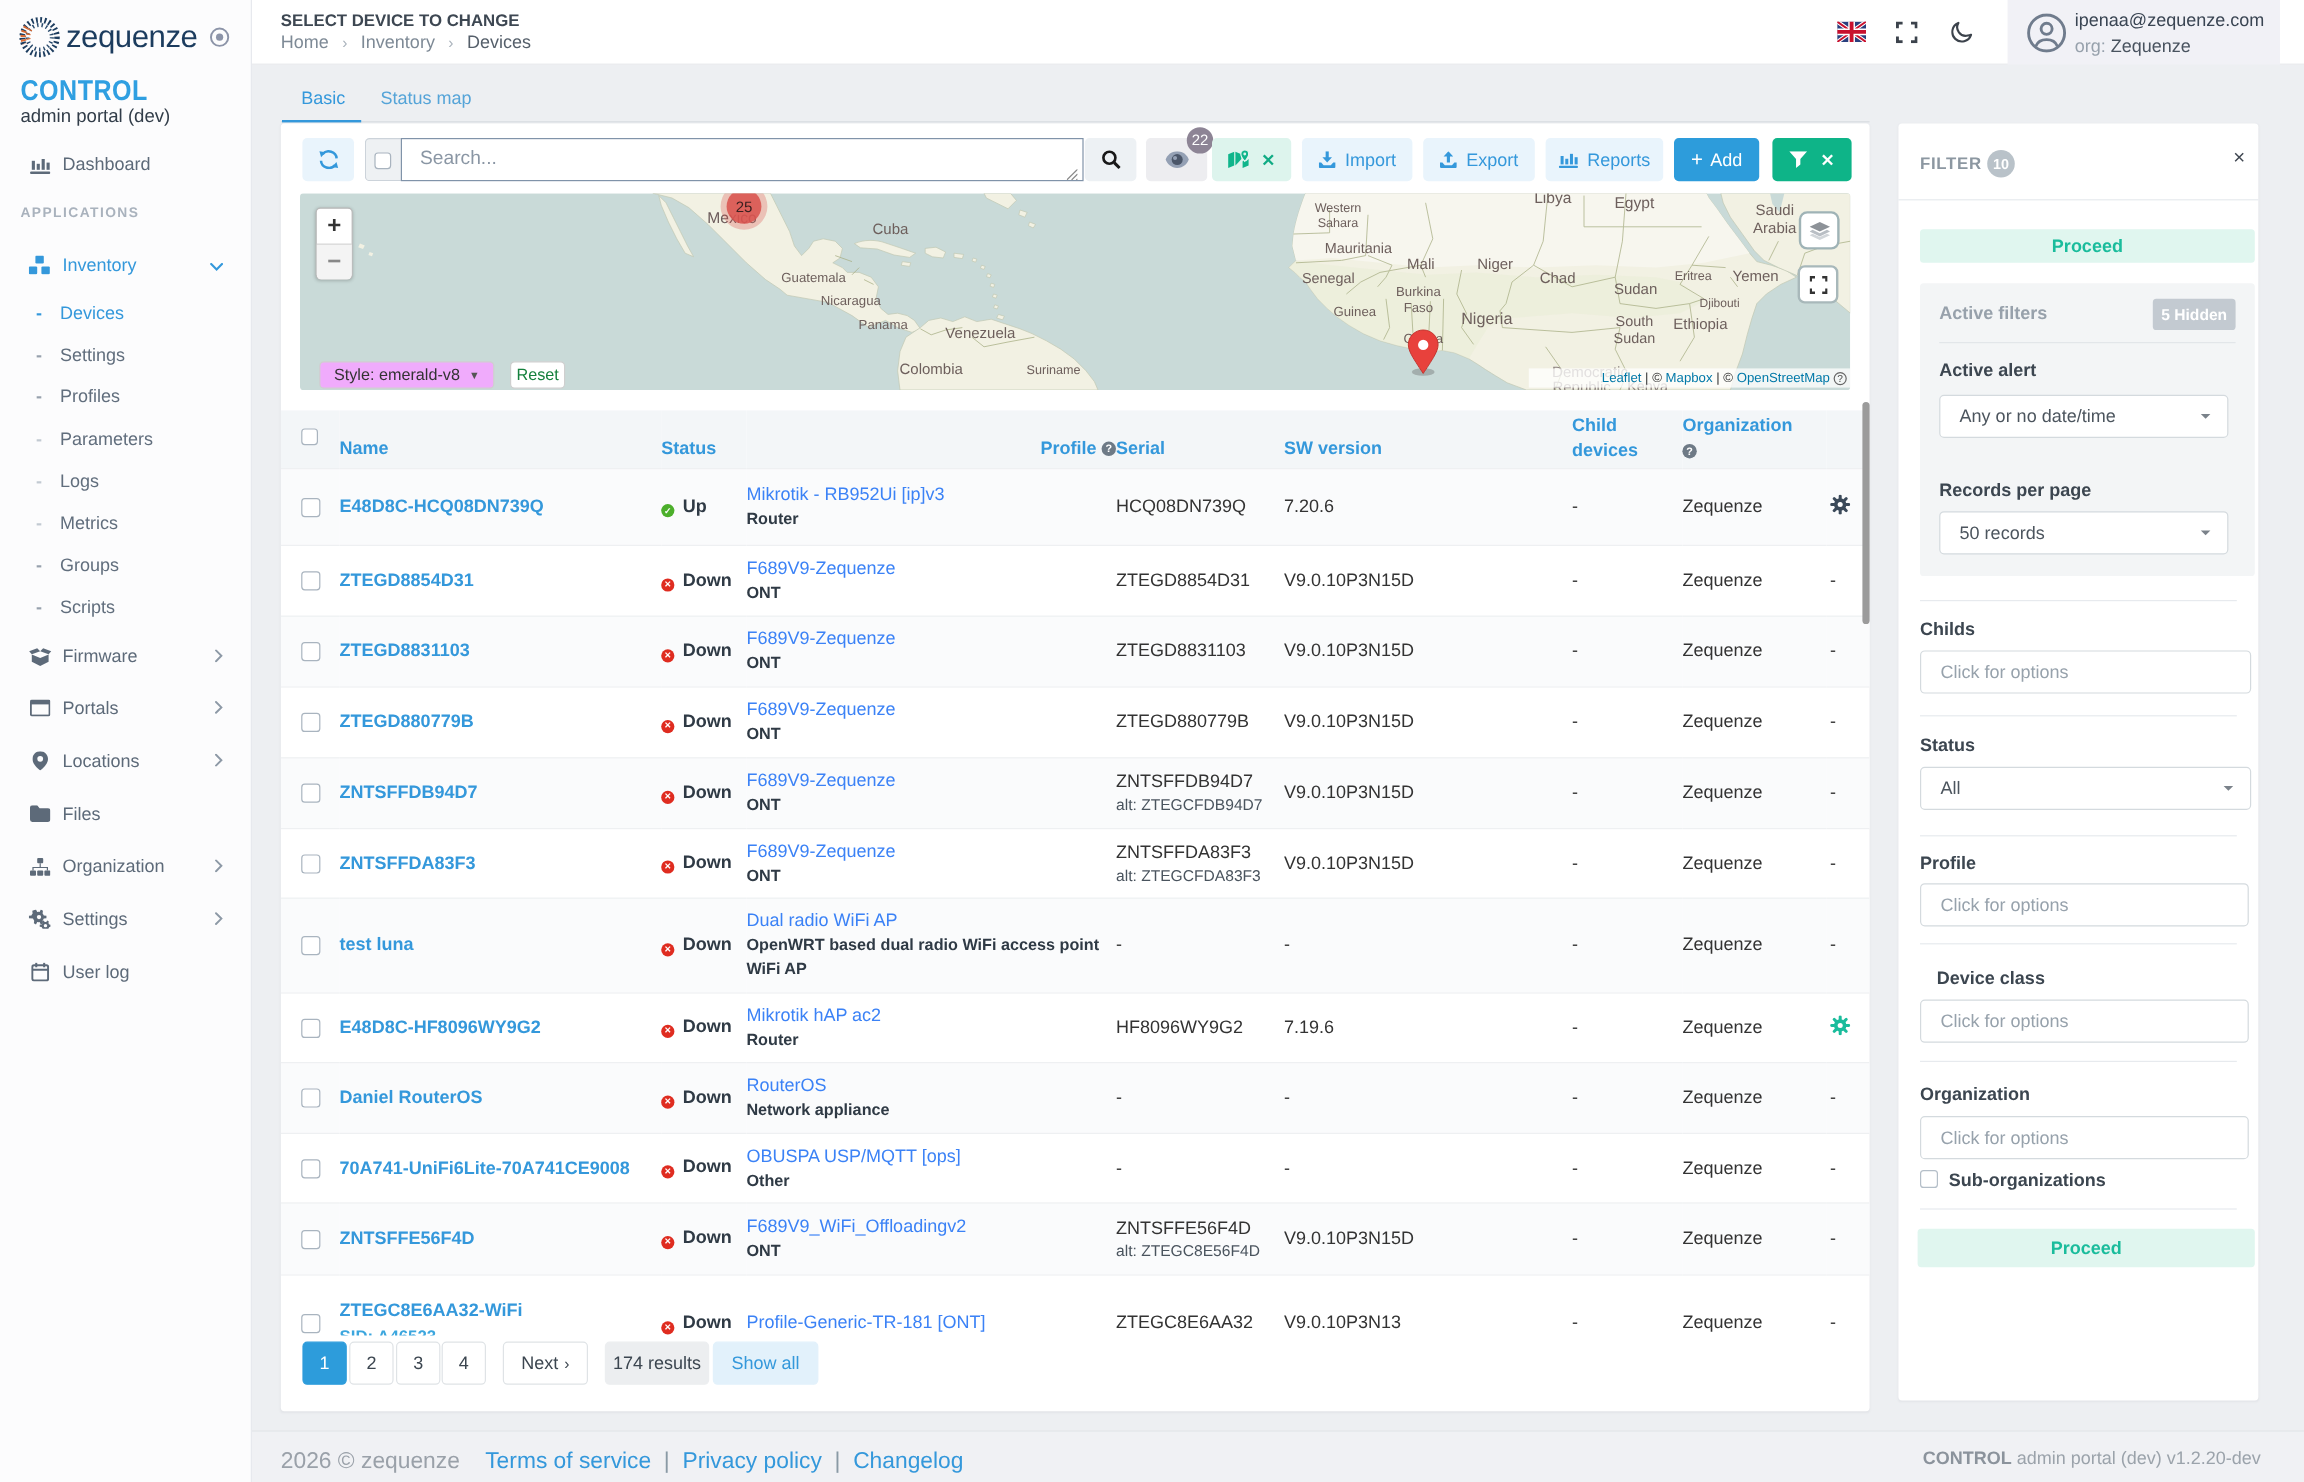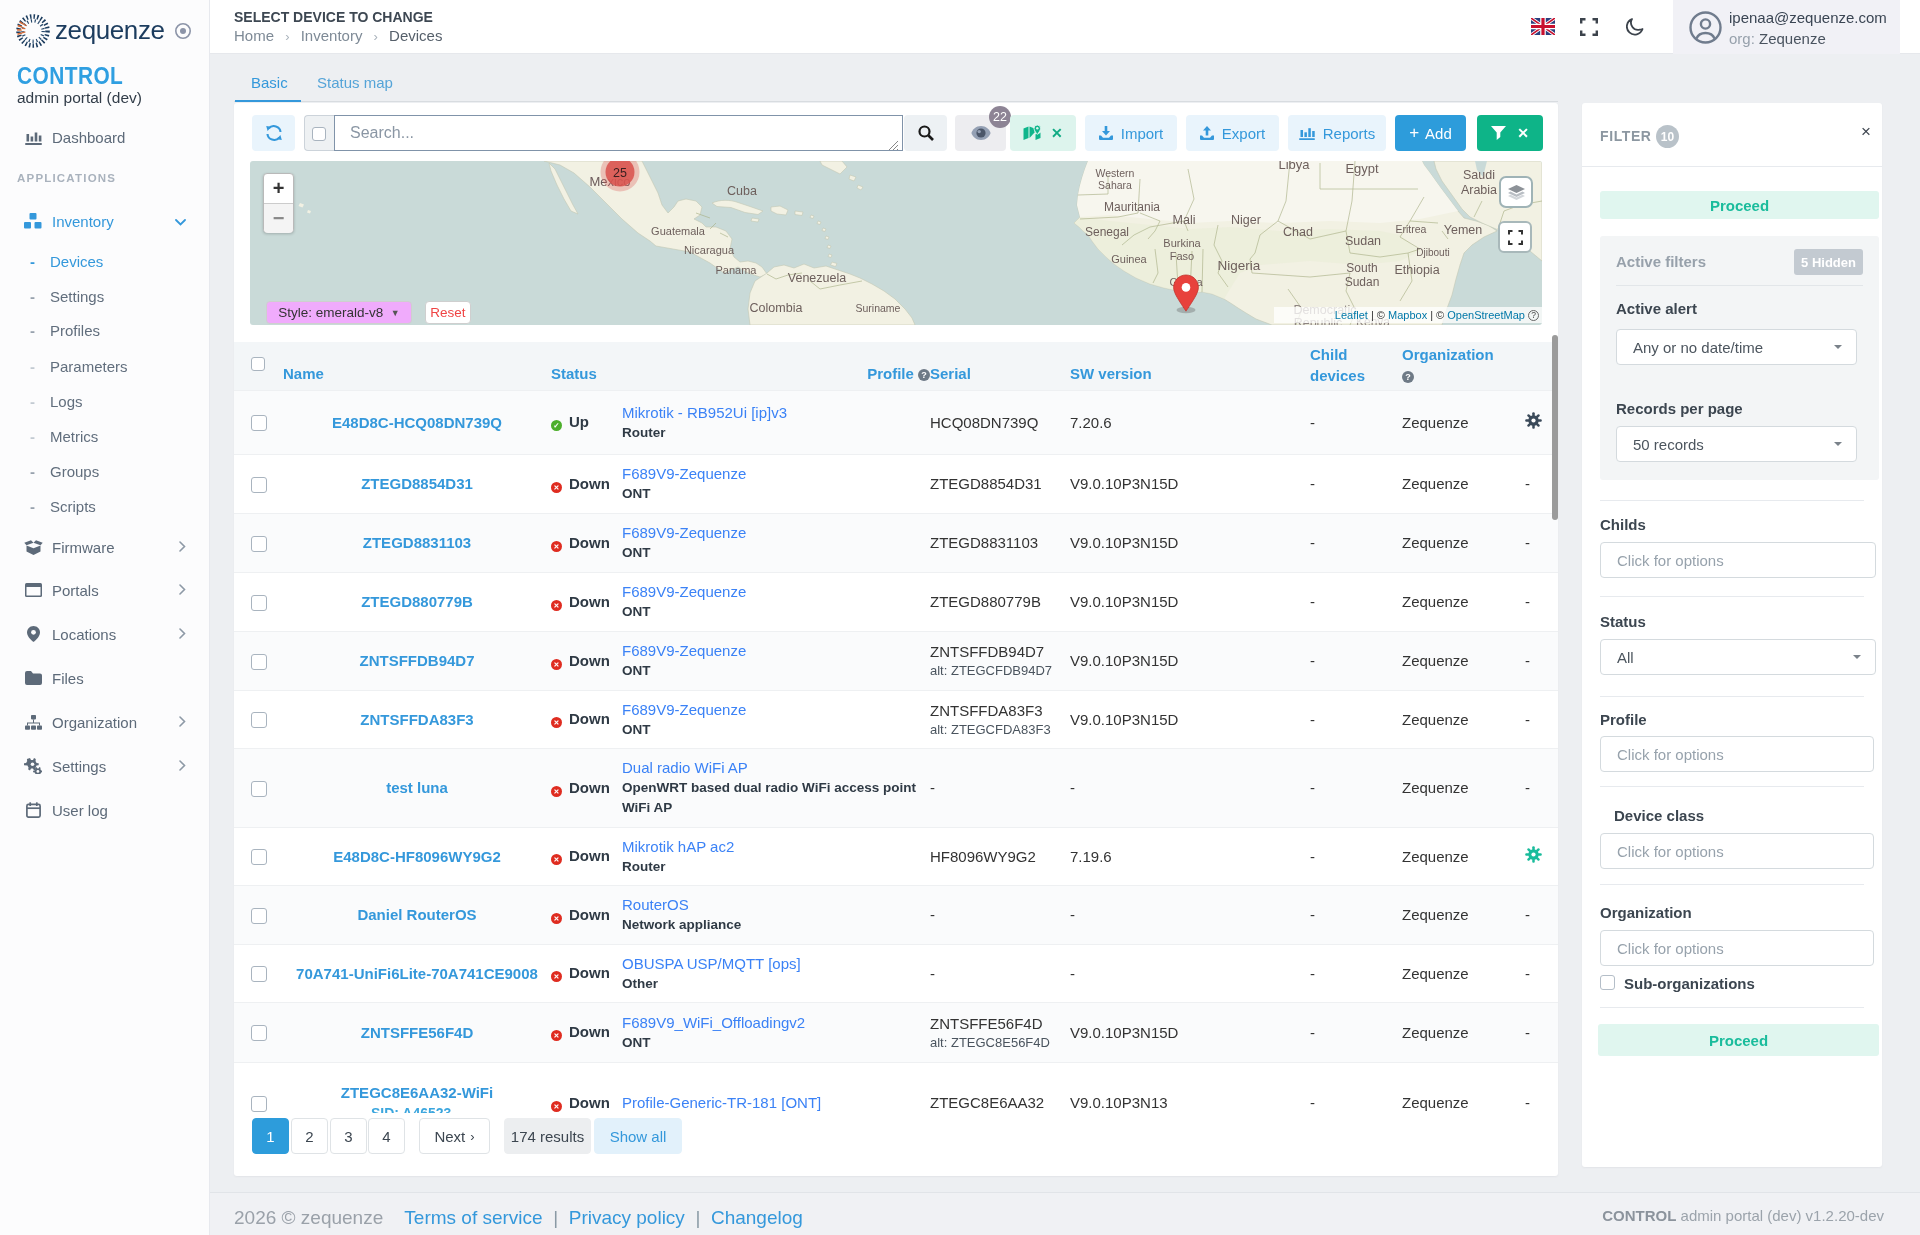--- a/index.html
+++ b/index.html
@@ -27,21 +27,21 @@
 .fdiv { position:absolute; height:1px; background:#e7eaee; }
 .cfo { color:#97a2ac; }
 
 td,th { font-size:15px; }
 
 thead th { font-weight:bold; font-size:15px; }
 thead th:first-child { text-align:left; }
 td { font-size:15px; color:#333; vertical-align:middle; }
 tbody tr { border-top:1px solid #eef0f2; }
 tbody tr.odd { background:#fafbfc; }
-.nm { color:#3498db; font-weight:bold;text-align:center; }
+.nm { color:#3498db; font-weight:bold; }
 .cb::before { content:""; display:inline-block; width:14px; height:14px; background:#fff; border:1px solid #a9b4bf; border-radius:3px; margin-left:17px; vertical-align:middle; }
 .stup,.stdn { display:inline-block; width:11px; height:11px; border-radius:50%; color:#fff; text-align:center; line-height:11px; margin-right:7px; vertical-align:-1px; font-weight:bold; }
 .stup { background:#4caf2b; font-size:7.5px; }
 .stdn { background:#df2c20; font-size:7px; }
 .stup::before { content:"\2713"; }
 .stdn::before { content:"\2715"; }
 td b { color:#2f3a45; }
 .p1 { color:#3b82f6; line-height:21px; }
 .p2 { font-weight:bold; font-size:13.5px; color:#2f3a45; line-height:20px; }
 .alt { font-size:13px; color:#4a545e; margin-top:3px; }
@@ -447,21 +447,21 @@
   <svg width="15" height="15" viewBox="0 0 15 15">
         <g fill="none" stroke="#333" stroke-width="2">
           <path d="M1 4.5 V1 H4.5"></path>
           <path d="M10.5 1 H14 V4.5"></path>
           <path d="M14 10.5 V14 H10.5"></path>
           <path d="M4.5 14 H1 V10.5"></path>
         </g>
       </svg>
 </div>
 <div class="abs" style="left:32px;top:198px;width:146px;height:23px;background:#f0abfc;border:1px solid #cfcfcf;border-radius:4px;display:flex;align-items:center;justify-content:center;font-size:13.5px;color:#333">Style: emerald-v8&nbsp;&nbsp;<span style="font-size:9px;color:#555">▼</span></div>
-<div class="abs" style="left:191px;top:198px;width:46px;height:23px;background:#fff;border:1px solid #cfcfcf;border-radius:4px;display:flex;align-items:center;justify-content:center;font-size:13.5px;color:#ef4444">Reset</div>
+<div class="abs" style="left:191px;top:198px;width:46px;height:23px;background:#fff;border:1px solid #cfcfcf;border-radius:4px;display:flex;align-items:center;justify-content:center;font-size:13.5px;color:#15803d">Reset</div>
 <div class="abs" style="left:1040px;top:204px;width:268px;height:16px;background:rgba(255,255,255,0.75);font-size:11px;color:#333;display:flex;align-items:center;justify-content:flex-end;padding-right:3px">
   <span style="color:#0078a8">Leaflet</span>&nbsp;|&nbsp;©&nbsp;<span style="color:#0078a8">Mapbox</span>&nbsp;|&nbsp;©&nbsp;<span style="color:#0078a8">OpenStreetMap</span>&nbsp;<span style="width:11px;height:11px;border:1px solid #666;border-radius:50%;font-size:8.5px;display:inline-flex;align-items:center;justify-content:center;color:#444">?</span>
 </div>
 
 <div class="abs" style="left:0;top:231px;width:1324px;height:779px;overflow:hidden">
 <table style="width:1324px;border-collapse:collapse;table-layout:fixed;margin-top:8px">
   <colgroup>
           <col style="width:49px">
           <col style="width:268px">
           <col style="width:71px">

